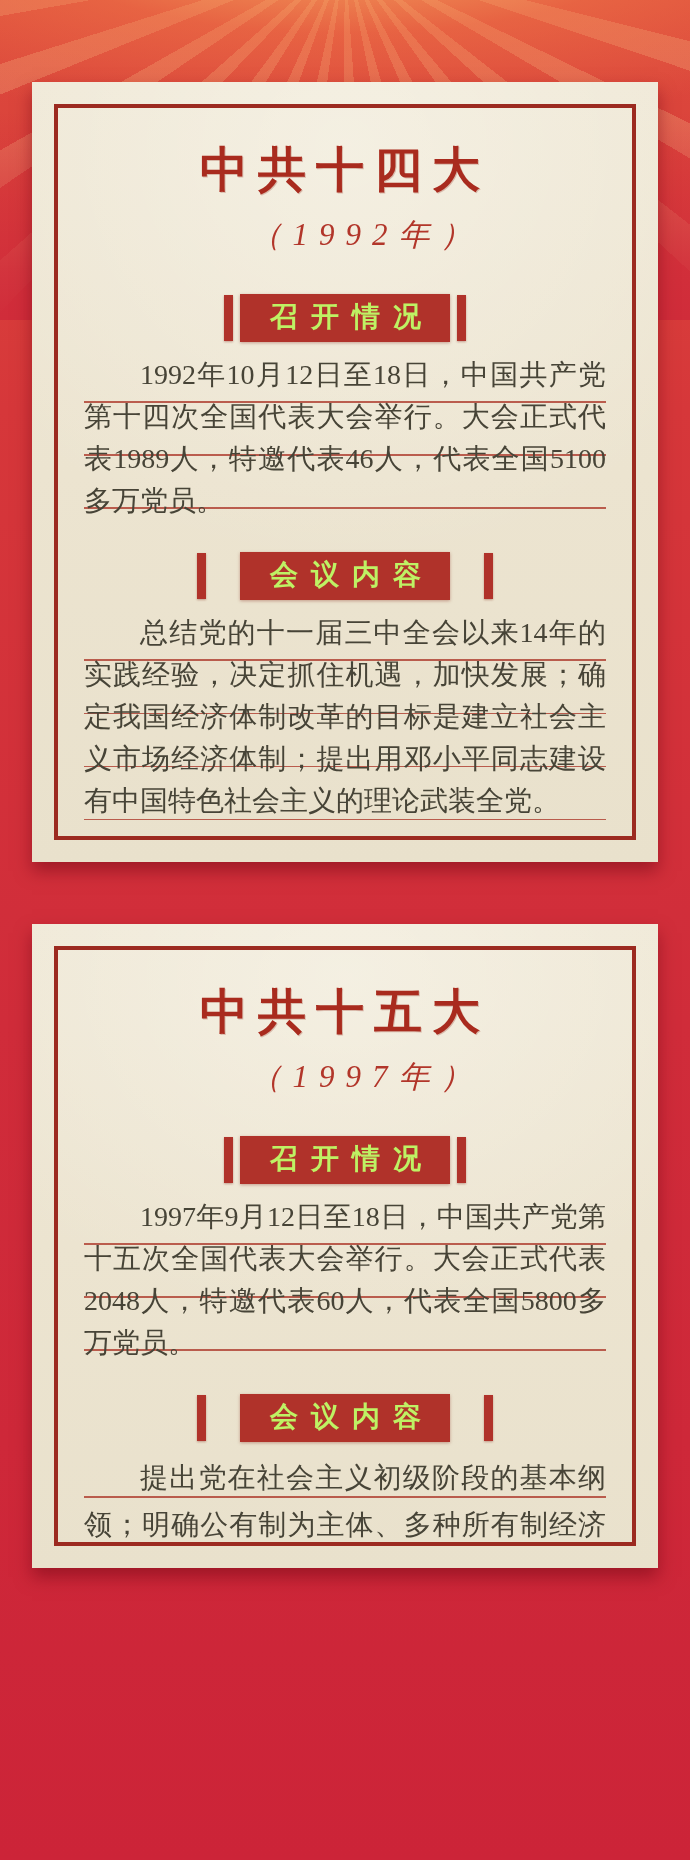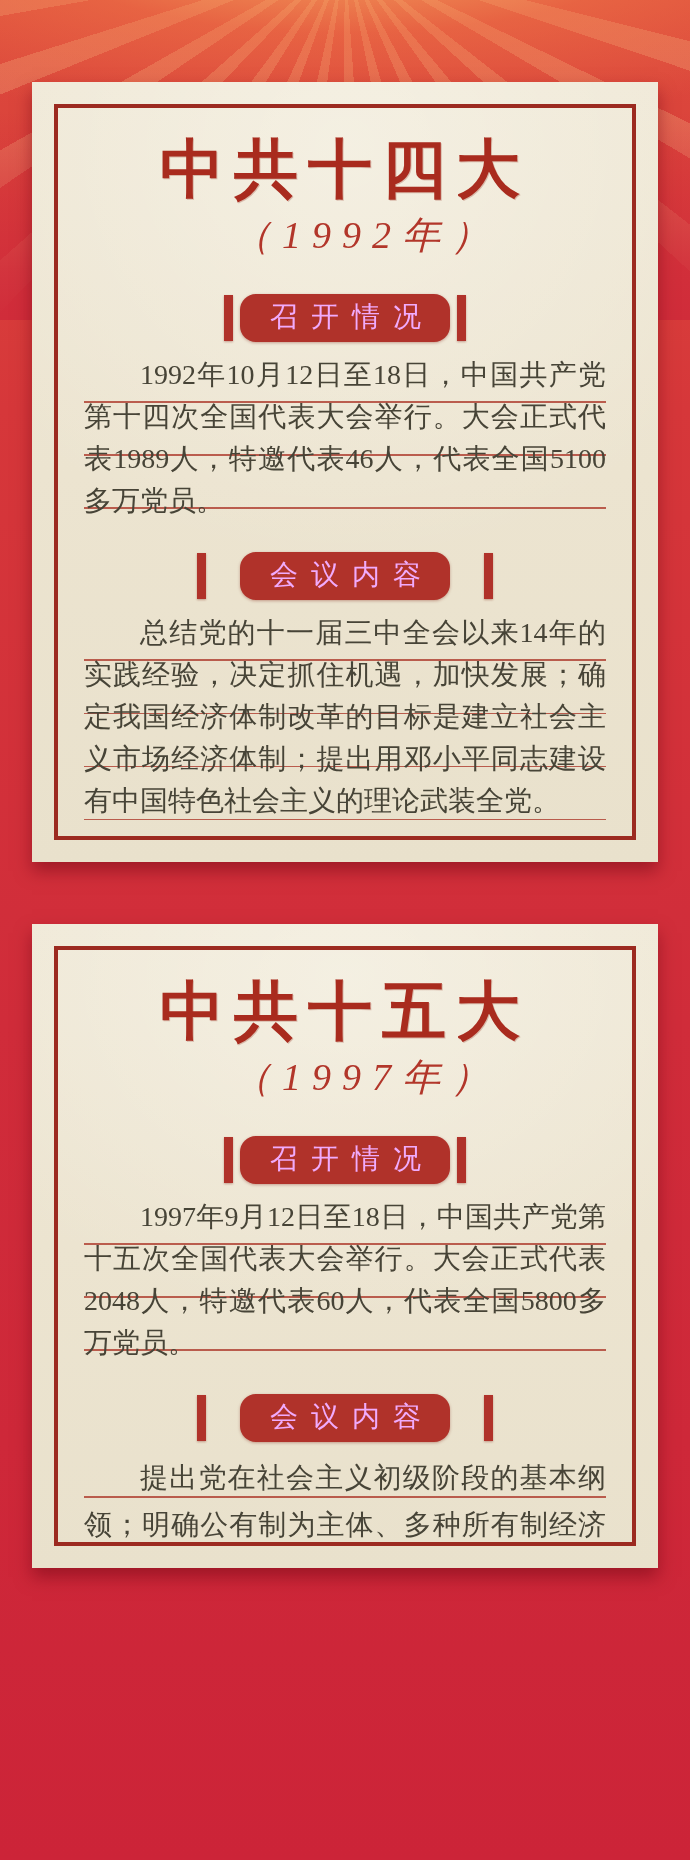--- a/index.html
+++ b/index.html
@@ -33,31 +33,31 @@
   .card-2 { top: 924px; height: 644px; }
   .card-inner {
     position: absolute;
     left: 22px; right: 22px; top: 22px; bottom: 22px;
     border: 4px solid #9c2a20;
     overflow: hidden;
   }
   .card-title {
     margin: 26px 0 0 0;
     text-align: center;
-    font-size: 64px;
+    font-size: 48px;
     line-height: 72px;
     font-weight: bold;
     letter-spacing: 10px;
     color: #a92b1e;
     text-shadow: 1px 1px 0 rgba(140,30,15,.25);
   }
   .card-subtitle {
     margin-top: 10px;
     text-align: center;
-    font-size: 38px;
+    font-size: 31px;
     line-height: 38px;
     font-style: italic;
     letter-spacing: 11px;
     color: #b2362a;
     margin-left: 43px;
   }
   .banner {
     display: flex;
     align-items: center;
     justify-content: center;
@@ -66,28 +66,27 @@
   .banner.second { margin-top: 30px; gap: 27px; }
   .banner .side-bar {
     width: 9px; height: 46px;
     background: #b0322a;
     box-shadow: 0 1px 2px rgba(120,20,10,.35);
   }
   .banner .side-bar.left  { margin-right: 7px; }
   .banner .side-bar.right { margin-left: 7px; }
   .banner .banner-label {
     background: #b0322a;
-    color: #f0abfc;
+    color: #bef264;
     font-size: 28px;
     line-height: 30px;
-    font-weight: normal;
+    font-weight: bold;
     letter-spacing: 13px;
     padding: 8px 16px 10px 30px;
     box-shadow: 0 1px 3px rgba(120,20,10,.35);
-    border-radius: 16px;
   }
   .section-body {
     margin: 12px 26px 0 26px;
     text-align: justify;
     text-indent: 2em;
     color: #474437;
     font-size: 28px;
   }
   .ruled-53 {
     line-height: 42px;

